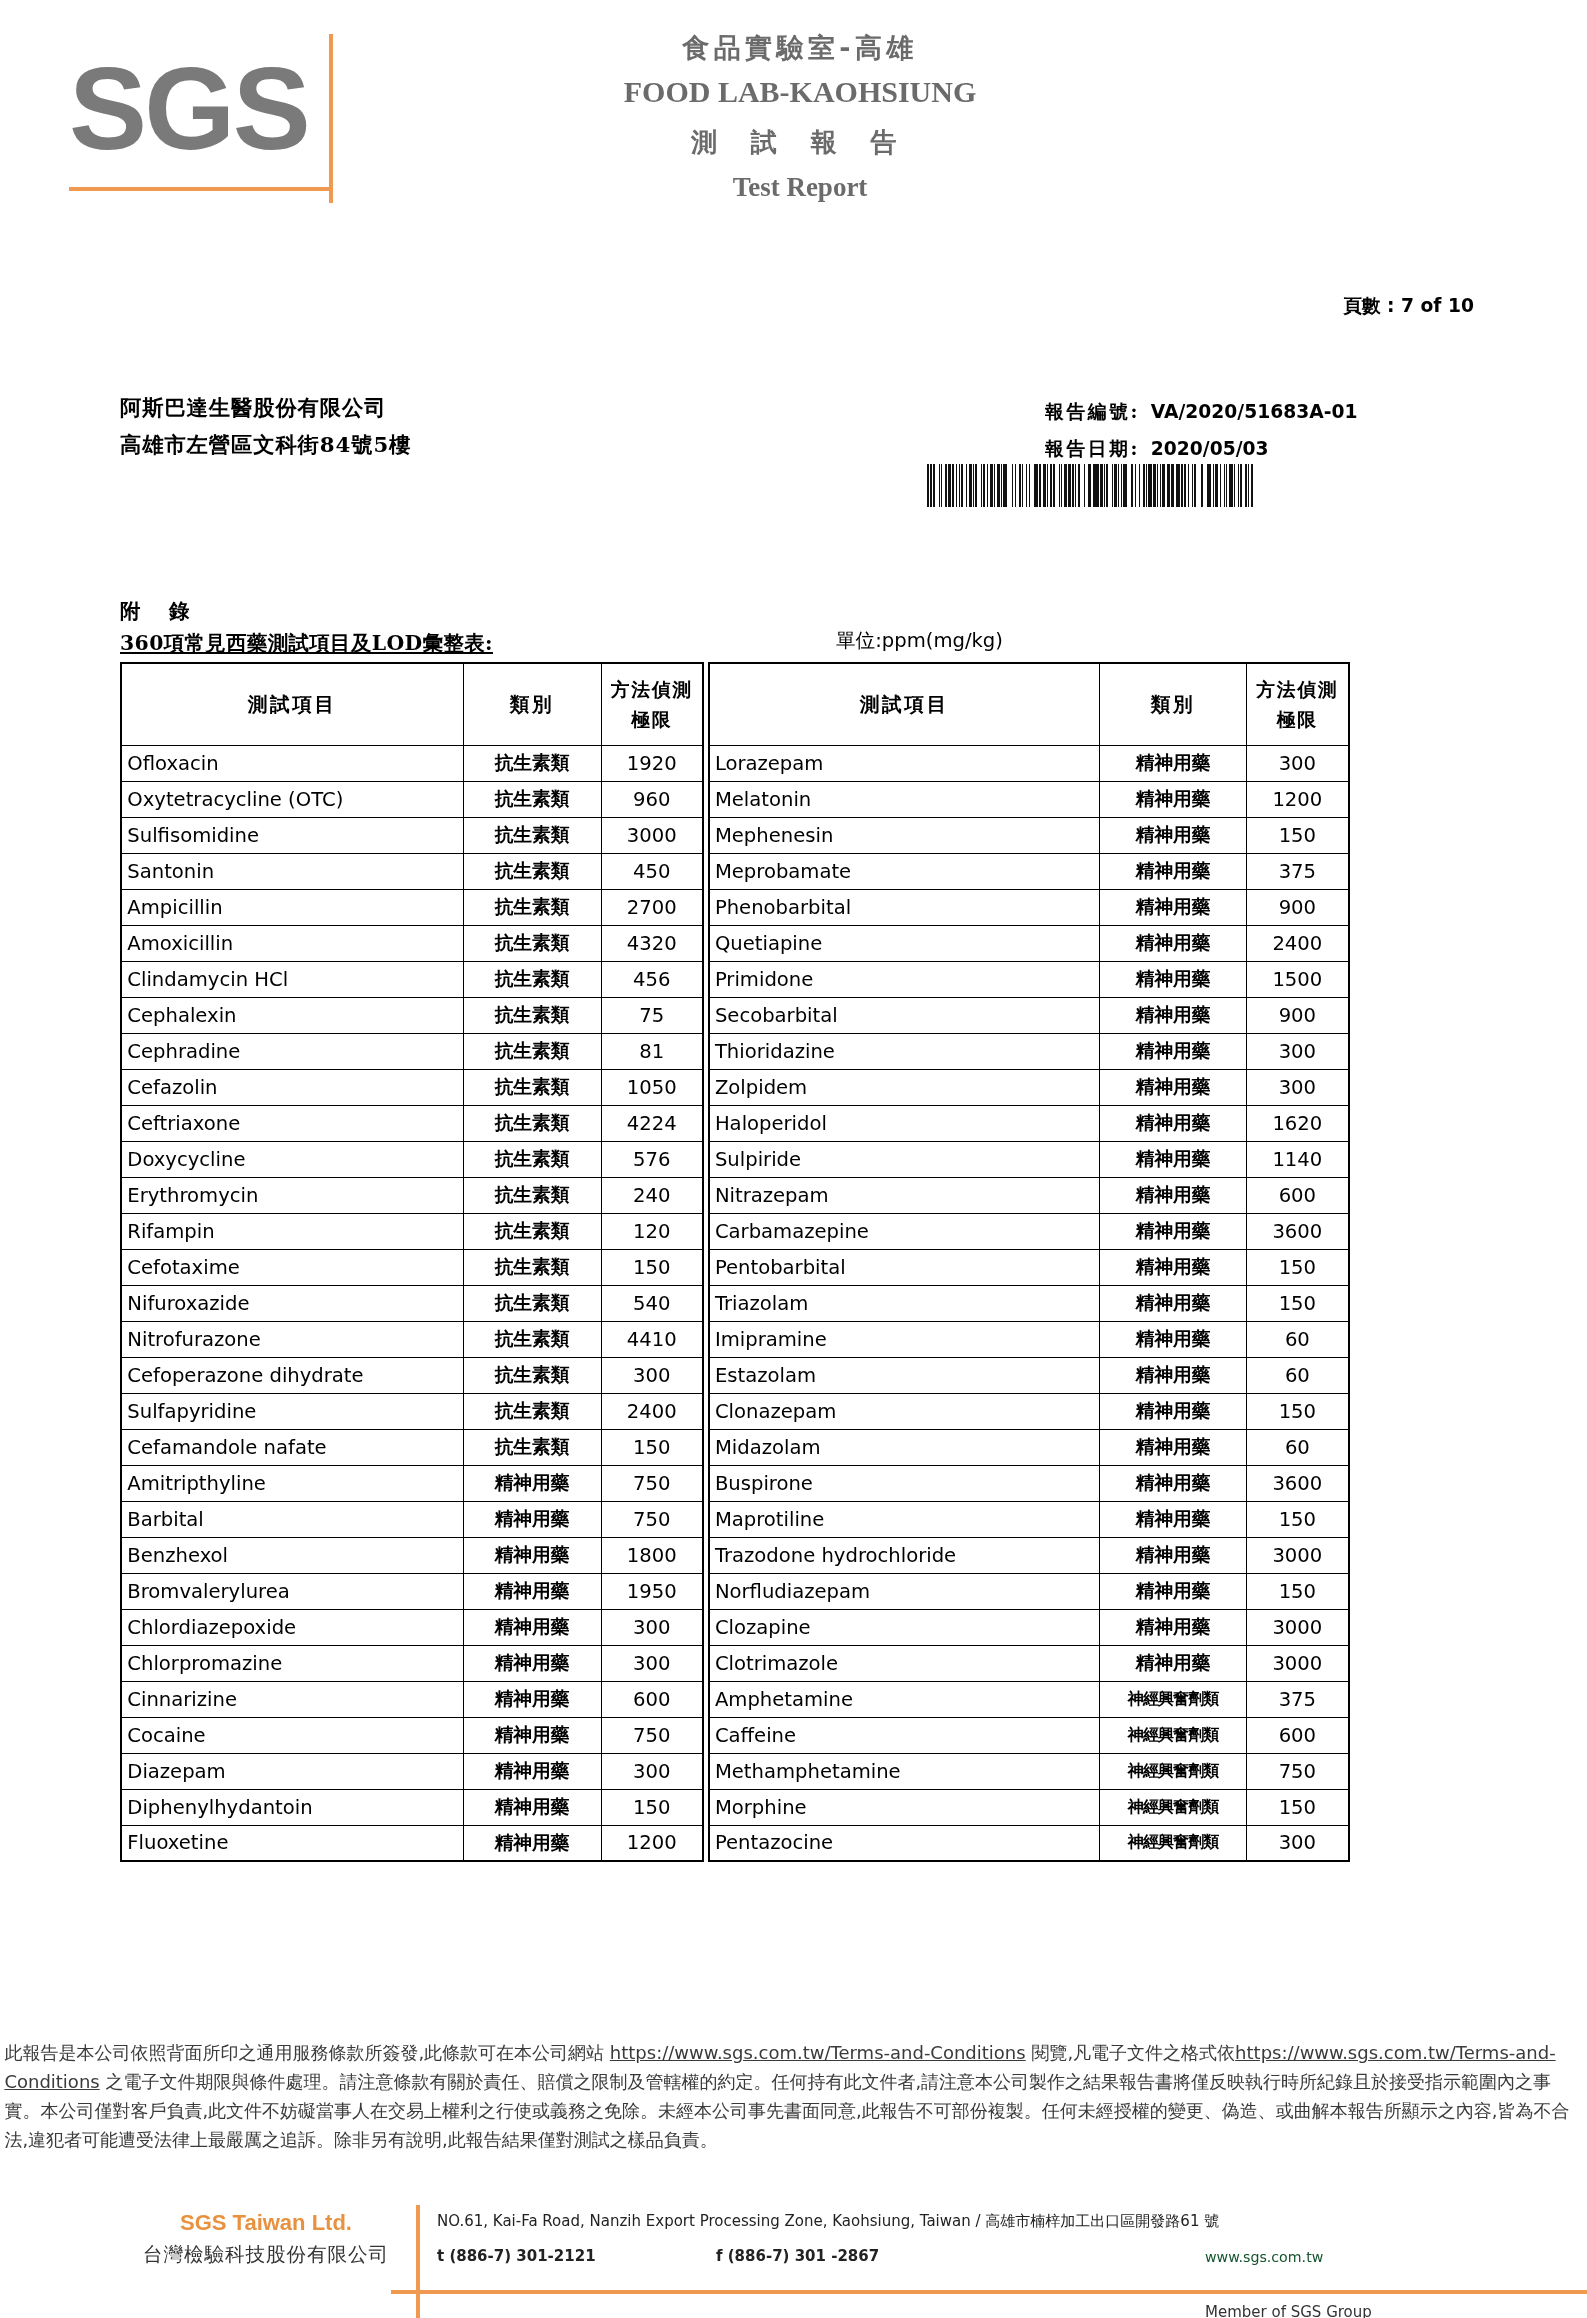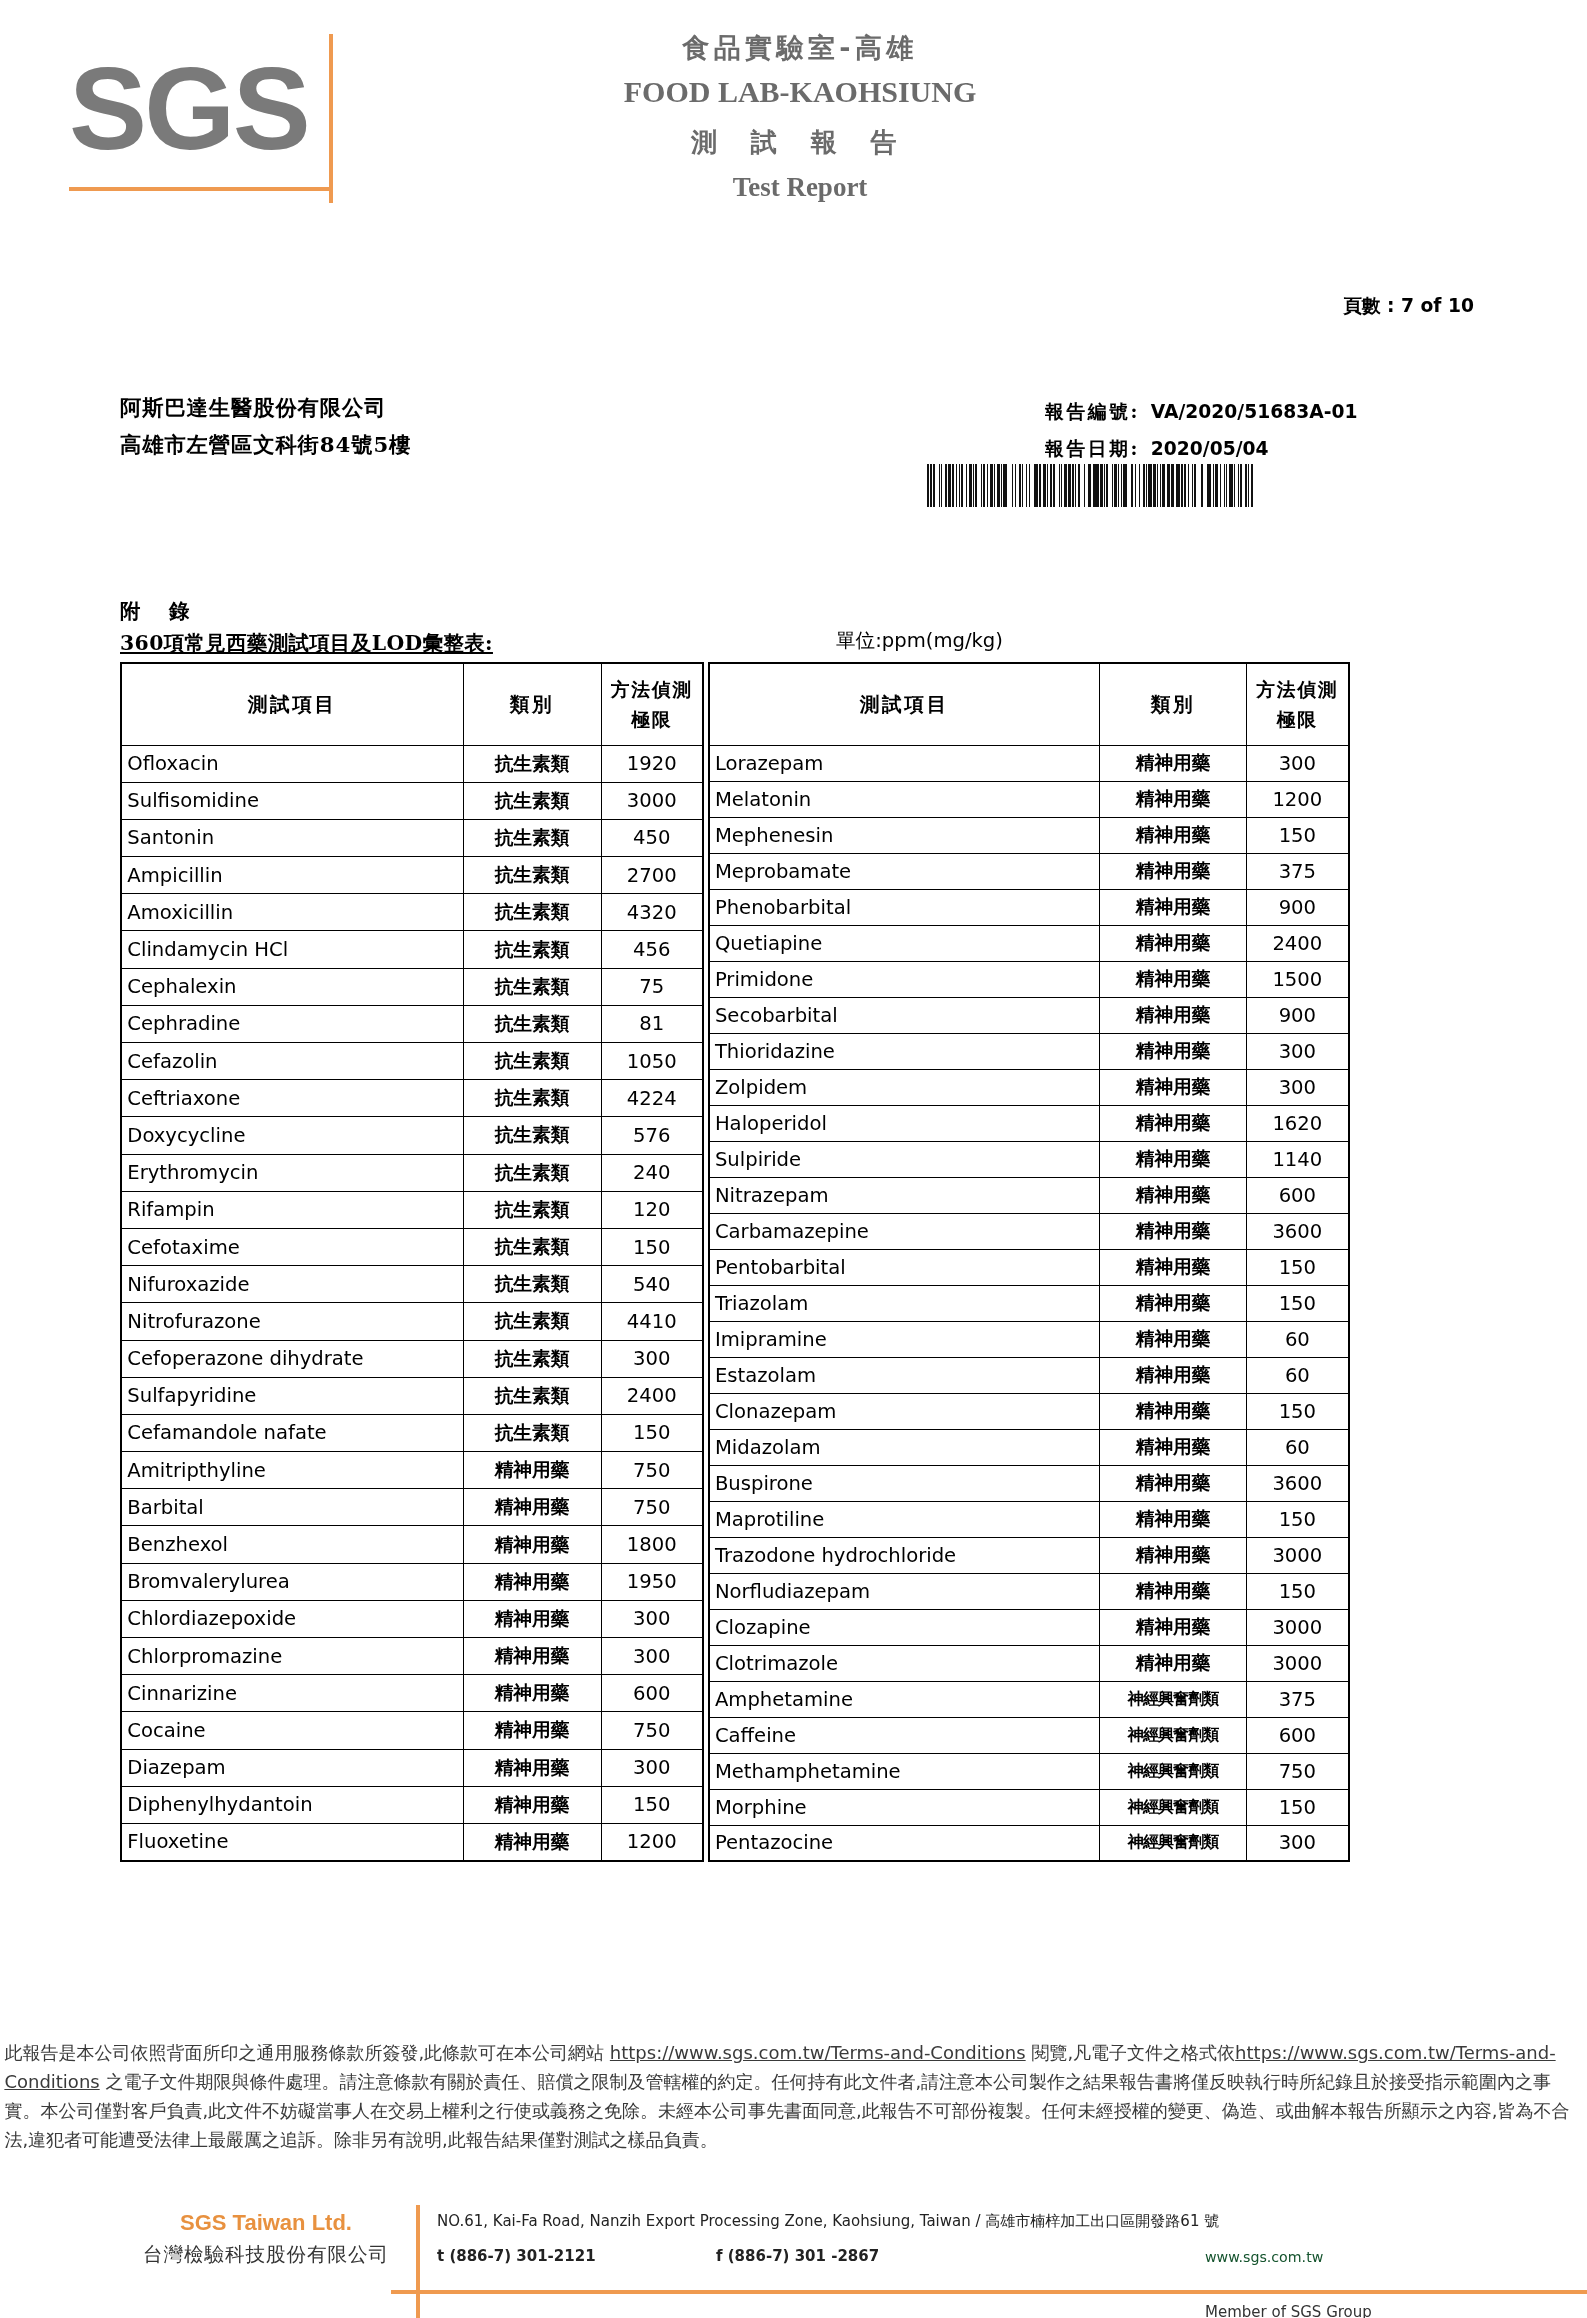--- a/index.html
+++ b/index.html
@@ -168,21 +168,21 @@
     <div>高雄市左營區文科街84號5樓</div>
   </div>
 
   <div class="meta">
     <div class="meta-row">
       <span class="meta-k">報告編號:</span>
       <span class="meta-v">VA/2020/51683A-01</span>
     </div>
     <div class="meta-row">
       <span class="meta-k">報告日期:</span>
-      <span class="meta-v">2020/05/04</span>
+      <span class="meta-v">2020/05/03</span>
     </div>
   </div>
 
   <div class="barcode" id="barcode">
       <span style="width:1.8px;background:#111"></span>
       <span style="width:0.9px;background:#fff"></span>
       <span style="width:2.7px;background:#111"></span>
       <span style="width:0.9px;background:#fff"></span>
       <span style="width:1.8px;background:#111"></span>
       <span style="width:3.6px;background:#fff"></span>
@@ -388,20 +388,25 @@
           </th>
         </tr>
       </thead>
       <tbody id="tbody-left">
           <tr>
             <td class="item">Ofloxacin</td>
             <td class="cat">抗生素類</td>
             <td class="lod">1920</td>
           </tr>
           <tr>
+            <td class="item">Oxytetracycline (OTC)</td>
+            <td class="cat">抗生素類</td>
+            <td class="lod">960</td>
+          </tr>
+          <tr>
             <td class="item">Sulfisomidine</td>
             <td class="cat">抗生素類</td>
             <td class="lod">3000</td>
           </tr>
           <tr>
             <td class="item">Santonin</td>
             <td class="cat">抗生素類</td>
             <td class="lod">450</td>
           </tr>
           <tr>

